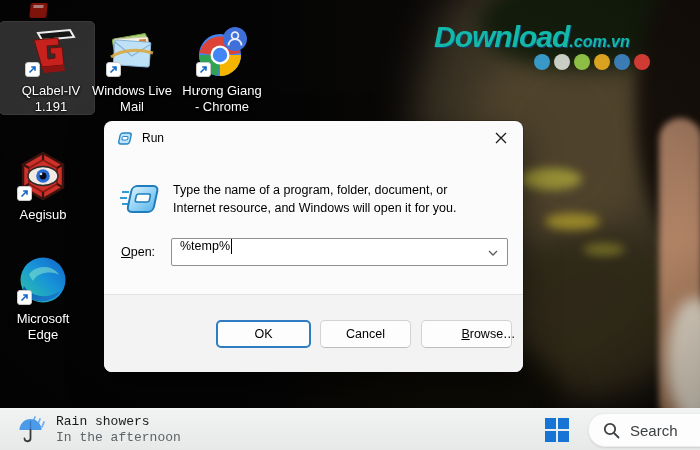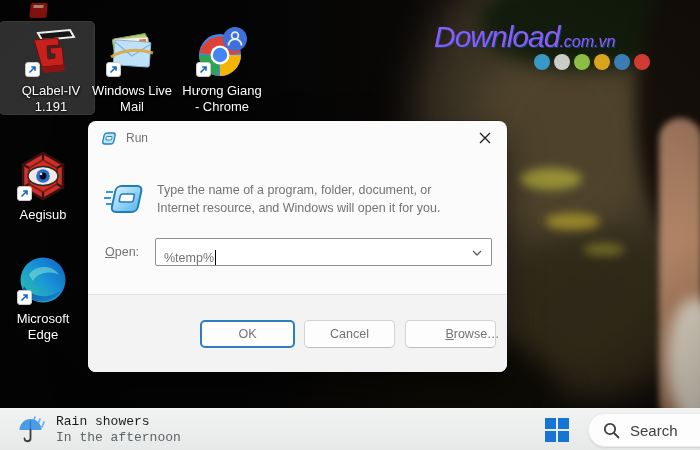--- a/index.html
+++ b/index.html
@@ -20,47 +20,47 @@
   .arm{left:659px;top:118px;width:43px;height:305px;border-radius:22px;
     background:linear-gradient(180deg,#99725a,#b08365 40%,#8a6449);filter:blur(3px);}
   .dress{left:667px;top:298px;width:55px;height:125px;background:#d7d0c2;filter:blur(7px);opacity:.92;}
   .shade-left{position:absolute;left:0;top:0;width:430px;height:450px;
     background:linear-gradient(90deg,#040404 55%,rgba(4,4,4,0) 100%);}
   .vignette{position:absolute;inset:0;background:radial-gradient(ellipse at 55% 45%,rgba(0,0,0,0) 55%,rgba(0,0,0,.35) 100%);}
   .red-fragment{position:absolute;left:30px;top:3px;width:17px;height:15px;background:#8d140c;
     border-radius:2px;opacity:.9;filter:blur(.6px);transform:skewX(-6deg);}
   .red-fragment i{position:absolute;left:3px;top:2px;width:10px;height:3px;background:#caa9a2;opacity:.8;display:block;}
   
-  .watermark{position:absolute;left:434px;top:20px;color:#8b5cf6;font-style:italic;font-weight:normal;
+  .watermark{position:absolute;left:434px;top:20px;color:#14b8a6;font-style:italic;font-weight:bold;
     white-space:nowrap;text-shadow:1px 1px 0 #16406e;}
   .watermark .big{font-size:30px;letter-spacing:-1px;}
   .watermark .small{font-size:16px;}
   .dots{position:absolute;left:534px;top:54px;display:flex;gap:4px;}
   .dots span{width:16px;height:16px;border-radius:50%;display:block;}
   
   .icon-cell{position:absolute;width:86px;padding-top:4px;text-align:center;color:#fff;font-size:13px;
     line-height:15.5px;text-shadow:0 1px 3px rgba(0,0,0,.95),0 0 2px rgba(0,0,0,.8);border-radius:4px;cursor:default;}
   .icon-cell.selected{background:rgba(100,100,100,.45);outline:1px solid rgba(160,160,160,.35);padding-left:8px;}
   .ic{position:relative;width:52px;height:52px;margin:0 auto 5px;}
   .ic svg{display:block;}
   .shortcut{position:absolute;left:0;bottom:1px;width:15px;height:15px;background:#fff;border:1px solid #c9c9c9;
     border-radius:3px;box-sizing:border-box;display:flex;align-items:center;justify-content:center;}
   
-  .dialog{position:absolute;left:88px;top:121px;width:419px;height:251px;background:#fbfbfb;border-radius:8px;
-    overflow:hidden;box-shadow:0 14px 34px rgba(0,0,0,.55),0 0 0 1px rgba(0,0,0,.18);font-size:12.5px;color:#737373;}
+  .dialog{position:absolute;left:104px;top:121px;width:419px;height:251px;background:#fbfbfb;border-radius:8px;
+    overflow:hidden;box-shadow:0 14px 34px rgba(0,0,0,.55),0 0 0 1px rgba(0,0,0,.18);font-size:12.5px;color:#000000;}
   .dlg-titlebar{position:absolute;left:0;top:0;right:0;height:34px;display:flex;align-items:center;padding-left:13px;}
   .dlg-title-icon{margin-right:9px;display:flex;}
   .dlg-title{font-size:12px;}
   .dlg-close{position:absolute;right:0;top:0;width:45px;height:34px;display:flex;align-items:center;justify-content:center;}
   .dlg-body-icon{position:absolute;left:15px;top:62px;}
   .dlg-text{position:absolute;left:69px;top:61px;line-height:17.5px;}
   .dlg-open-label{position:absolute;left:17px;top:124px;}
   .u{text-decoration:underline;}
   .dlg-input{position:absolute;left:67px;top:117px;width:337px;height:28px;box-sizing:border-box;background:#fff;
-    border:1px solid #8f8f8f;border-radius:2px;display:flex;align-items:flex-end;padding-left:8px;}
+    border:1px solid #8f8f8f;border-radius:2px;display:flex;align-items:flex-start;padding-left:8px;}
   .caret{width:1px;height:15px;background:#000;margin-left:1px;}
   .combo-chevron{position:absolute;right:9px;top:11px;display:flex;}
   .dlg-footer{position:absolute;left:0;bottom:0;right:0;height:77px;background:#f3f3f3;border-top:1px solid #e3e3e3;}
   .btn{position:absolute;top:199px;height:28px;box-sizing:border-box;background:#fdfdfd;border:1px solid #d2d2d2;
     border-bottom-color:#bcbcbc;border-radius:5px;display:flex;align-items:center;justify-content:center;cursor:default;}
   .btn-ok{left:112px;width:95px;border:2px solid #2e7cc2;}
   .btn-cancel{left:216px;width:91px;}
   .btn-browse{left:317px;width:91px;padding-left:44px;}
   
   .taskbar{position:absolute;left:0;top:408px;width:700px;height:42px;

